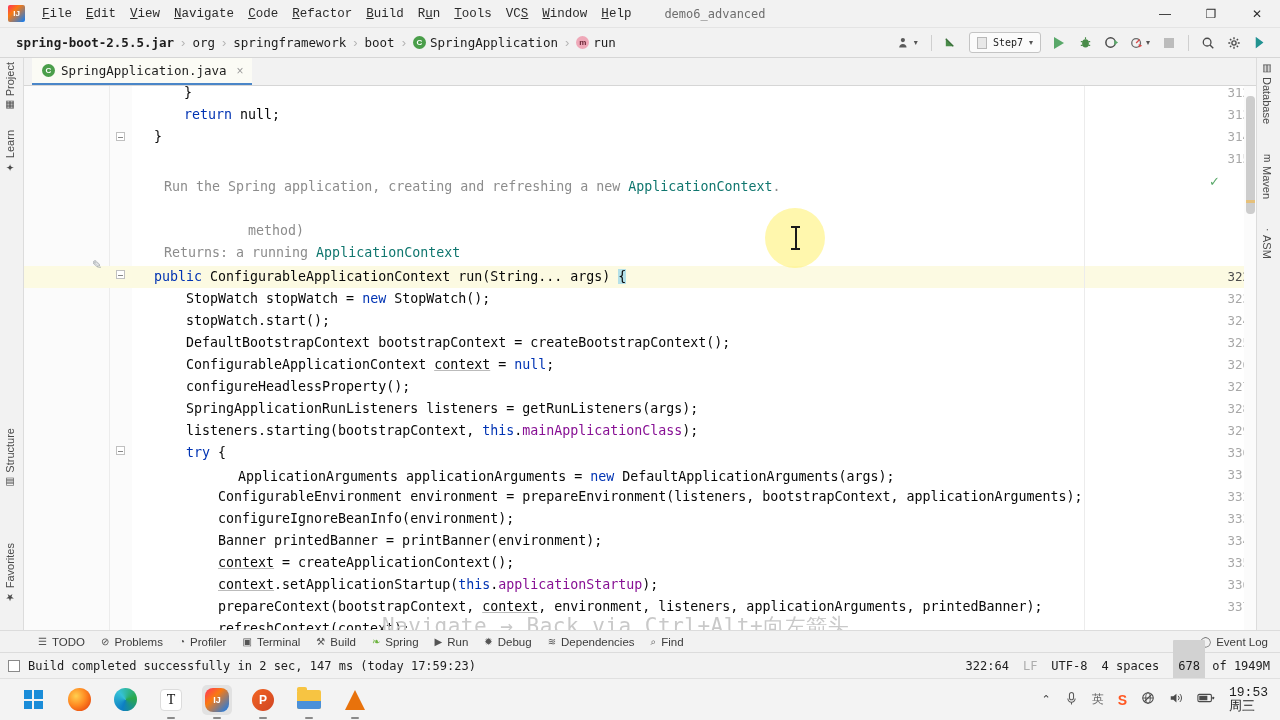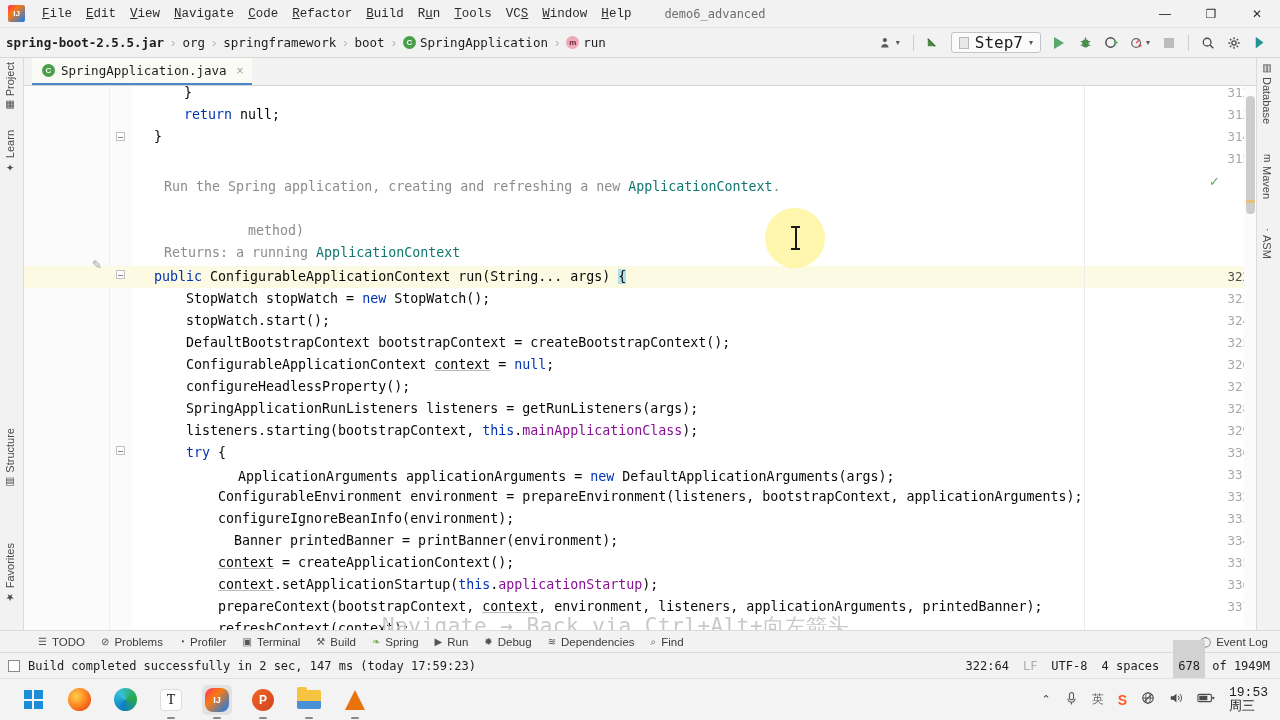--- a/index.html
+++ b/index.html
@@ -38,21 +38,21 @@
     font-size: 12px; color: #6e6e6e; margin-left: 26px;
     font-family: "DejaVu Sans Mono", monospace;
   }
 
   
   .navbar {
     position: absolute; top: 28px; left: 0; width: 1280px; height: 30px;
     background: #f2f2f2; border-bottom: 1px solid #d6d6d6;
     display: flex; align-items: center;
   }
-  .crumbs { display: flex; align-items: flex-end; padding-left: 6px; flex: 1; }
+  .crumbs { display: flex; align-items: flex-end; padding-left: 16px; flex: 1; }
   .crumb {
     font-size: 12.5px; color: #1d1d1d; white-space: nowrap;
     font-family: "DejaVu Sans Mono", monospace;
     display: flex; align-items: center; gap: 4px;
   }
   .crumb.bold { font-weight: bold; }
   .crumb-sep { color: #b4b4b4; font-size: 13px; margin: 0 7px; }
   .icn-class {
     width: 13px; height: 13px; border-radius: 50%;
     background: #4a9e4a; color: #fff; font-size: 8px; font-weight: bold;
@@ -70,21 +70,21 @@
     width: 24px; height: 22px; display: flex; align-items: center;
     justify-content: center; font-size: 13px; color: #4a4a4a; cursor: default;
   }
   .tb-div { width: 1px; height: 16px; background: #cfcfcf; margin: 0 5px; }
   .run-config {
     display: flex; align-items: center; gap: 6px;
     border: 1px solid #c4c4c4; border-radius: 3px; background: #fbfbfb;
     height: 21px; padding: 0 7px; margin: 0 4px;
   }
   .run-config .rc-label {
-    font-size: 16px; color: #1d1d1d;
+    font-size: 10px; color: #1d1d1d;
     font-family: "DejaVu Sans Mono", monospace;
   }
   .rc-doc {
     width: 10px; height: 12px; background: #e8e8e8;
     border: 1px solid #b8b8b8; flex: none;
   }
   .caret { font-size: 8px; color: #555; }
   .tri-run { width:0;height:0;border-left:10px solid #59a869;border-top:6px solid transparent;border-bottom:6px solid transparent; }
 
   
@@ -535,21 +535,21 @@
       <div class="code-line" style="top:334px; left:54px;"><span>listeners.starting(bootstrapContext, </span><span class="kw">this</span><span>.</span><span class="field">mainApplicationClass</span><span>);</span></div>
 
       <div class="code-line" style="top:356px; left:54px;"><span class="kw">try</span><span> {</span></div>
 
       <div class="code-line" style="top:380px; left:86px;margin-left:20px;"><span>ApplicationArguments applicationArguments = </span><span class="kw">new</span><span> DefaultApplicationArguments(args);</span></div>
 
       <div class="code-line" style="top:400px; left:86px;">ConfigurableEnvironment environment = prepareEnvironment(listeners, bootstrapContext, applicationArguments);</div>
 
       <div class="code-line" style="top:422px; left:86px;">configureIgnoreBeanInfo(environment);</div>
 
-      <div class="code-line" style="top:444px; left:102px;">Banner printedBanner = printBanner(environment);</div>
+      <div class="code-line" style="top:444px; left:86px;">Banner printedBanner = printBanner(environment);</div>
 
       <div class="code-line" style="top:466px; left:86px;"><span class="lvar">context</span><span> = createApplicationContext();</span></div>
 
       <div class="code-line" style="top:488px; left:86px;"><span class="lvar">context</span><span>.setApplicationStartup(</span><span class="kw">this</span><span>.</span><span class="field">applicationStartup</span><span>);</span></div>
 
       <div class="code-line" style="top:510px; left:86px;"><span>prepareContext(bootstrapContext, </span><span class="lvar">context</span><span>, environment, listeners, applicationArguments, printedBanner);</span></div>
 
       <div class="code-line" style="top:532px; left:86px;">refreshContext(context);</div>
     </div>
 

